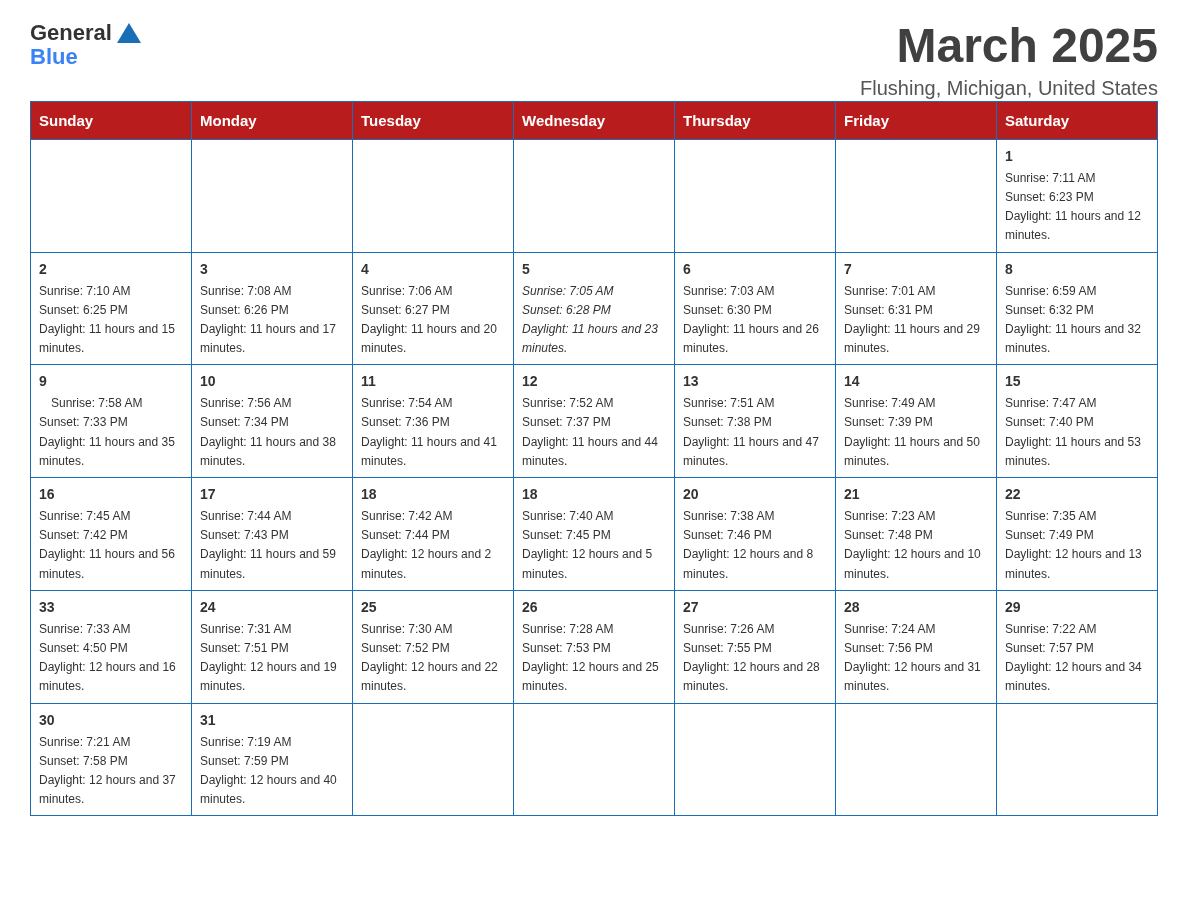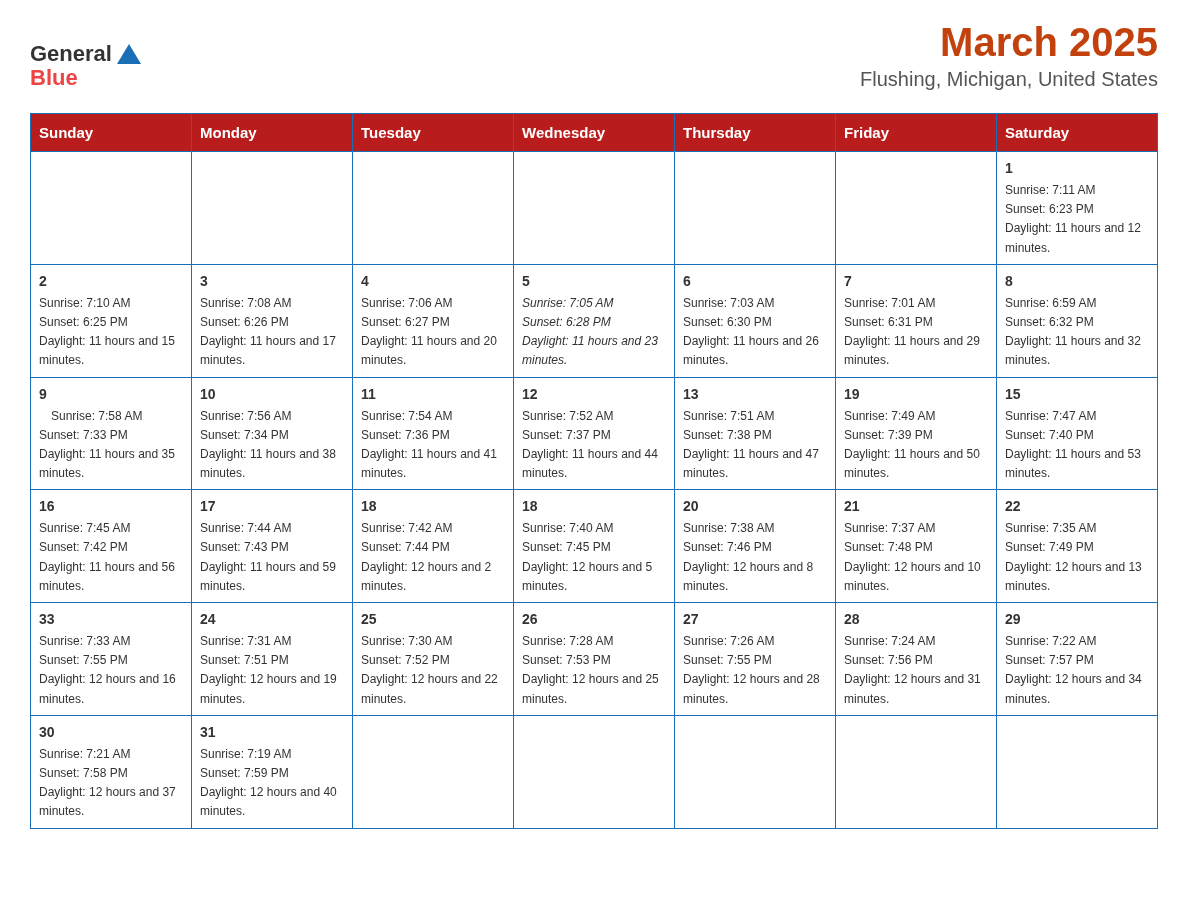--- a/index.html
+++ b/index.html
@@ -6,22 +6,22 @@
     body {
       font-family: Arial, sans-serif;
       background: #fff;
       padding: 20px 30px;
       width: 1188px;
       min-height: 918px;
     }
     .header {
       display: flex;
       justify-content: space-between;
-      align-items: flex-end;
-      margin-bottom: 22px;
+      align-items: flex-start;
+      margin-bottom: 1px;
     }
     .logo {
       display: flex;
       flex-direction: column;
       align-items: flex-start;
     }
     .logo-text {
       display: flex;
       align-items: center;
       gap: 2px;
@@ -36,30 +36,30 @@
       height: 0;
       border-left: 12px solid transparent;
       border-right: 12px solid transparent;
       border-bottom: 20px solid #1a6eb5;
       display: inline-block;
       margin-left: 3px;
     }
     .logo-blue {
       font-size: 22px;
       font-weight: bold;
-      color: #ef4444;
+      color: #3b82f6;
       margin-top: -2px;
     }
     .title-section {
       text-align: right;
     }
     .month-title {
-      font-size: 40px;
-      font-weight: bold;
-      color: #c2410c;
+      font-size: 48px;
+      font-weight: bold;
+      color: #404040;
       line-height: 1.1;
     }
     .location {
       font-size: 20px;
       color: #555;
       margin-top: 4px;
     }
     .calendar {
       width: 100%;
       border-collapse: collapse;
@@ -172,21 +172,21 @@
 Daylight: 11 hours and 38 minutes.</span></td>
         <td><span class="day-number">11</span><span class="day-info" style="white-space: pre-line;">Sunrise: 7:54 AM
 Sunset: 7:36 PM
 Daylight: 11 hours and 41 minutes.</span></td>
         <td><span class="day-number">12</span><span class="day-info" style="white-space: pre-line;">Sunrise: 7:52 AM
 Sunset: 7:37 PM
 Daylight: 11 hours and 44 minutes.</span></td>
         <td><span class="day-number">13</span><span class="day-info" style="white-space: pre-line;">Sunrise: 7:51 AM
 Sunset: 7:38 PM
 Daylight: 11 hours and 47 minutes.</span></td>
-        <td><span class="day-number">19</span><span class="day-info" style="white-space: pre-line;">Sunrise: 7:49 AM
+        <td><span class="day-number">14</span><span class="day-info" style="white-space: pre-line;">Sunrise: 7:49 AM
 Sunset: 7:39 PM
 Daylight: 11 hours and 50 minutes.</span></td>
         <td><span class="day-number">15</span><span class="day-info" style="white-space: pre-line; margin-top: 36px;">Sunrise: 7:47 AM
 Sunset: 7:40 PM
 Daylight: 11 hours and 53 minutes.</span></td>
       </tr>
       <tr>
         <td><span class="day-number">16</span><span class="day-info" style="white-space: pre-line;">Sunrise: 7:45 AM
 Sunset: 7:42 PM
 Daylight: 11 hours and 56 minutes.</span></td>
@@ -195,30 +195,30 @@
 Daylight: 11 hours and 59 minutes.</span></td>
         <td><span class="day-number">18</span><span class="day-info" style="white-space: pre-line;">Sunrise: 7:42 AM
 Sunset: 7:44 PM
 Daylight: 12 hours and 2 minutes.</span></td>
         <td><span class="day-number">18</span><span class="day-info" style="white-space: pre-line;">Sunrise: 7:40 AM
 Sunset: 7:45 PM
 Daylight: 12 hours and 5 minutes.</span></td>
         <td><span class="day-number">20</span><span class="day-info" style="white-space: pre-line;">Sunrise: 7:38 AM
 Sunset: 7:46 PM
 Daylight: 12 hours and 8 minutes.</span></td>
-        <td><span class="day-number">21</span><span class="day-info" style="white-space: pre-line;">Sunrise: 7:37 AM
+        <td><span class="day-number">21</span><span class="day-info" style="white-space: pre-line;">Sunrise: 7:23 AM
 Sunset: 7:48 PM
 Daylight: 12 hours and 10 minutes.</span></td>
         <td><span class="day-number">22</span><span class="day-info" style="white-space: pre-line;">Sunrise: 7:35 AM
 Sunset: 7:49 PM
 Daylight: 12 hours and 13 minutes.</span></td>
       </tr>
       <tr>
         <td><span class="day-number">33</span><span class="day-info" style="white-space: pre-line;">Sunrise: 7:33 AM
-Sunset: 7:55 PM
+Sunset: 4:50 PM
 Daylight: 12 hours and 16 minutes.</span></td>
         <td><span class="day-number">24</span><span class="day-info" style="white-space: pre-line;">Sunrise: 7:31 AM
 Sunset: 7:51 PM
 Daylight: 12 hours and 19 minutes.</span></td>
         <td><span class="day-number">25</span><span class="day-info" style="white-space: pre-line;">Sunrise: 7:30 AM
 Sunset: 7:52 PM
 Daylight: 12 hours and 22 minutes.</span></td>
         <td><span class="day-number">26</span><span class="day-info" style="white-space: pre-line;">Sunrise: 7:28 AM
 Sunset: 7:53 PM
 Daylight: 12 hours and 25 minutes.</span></td>

